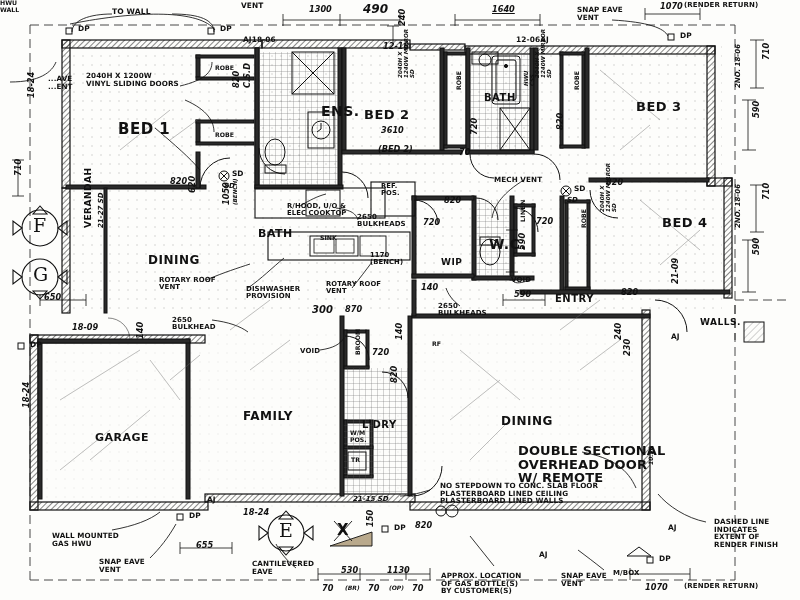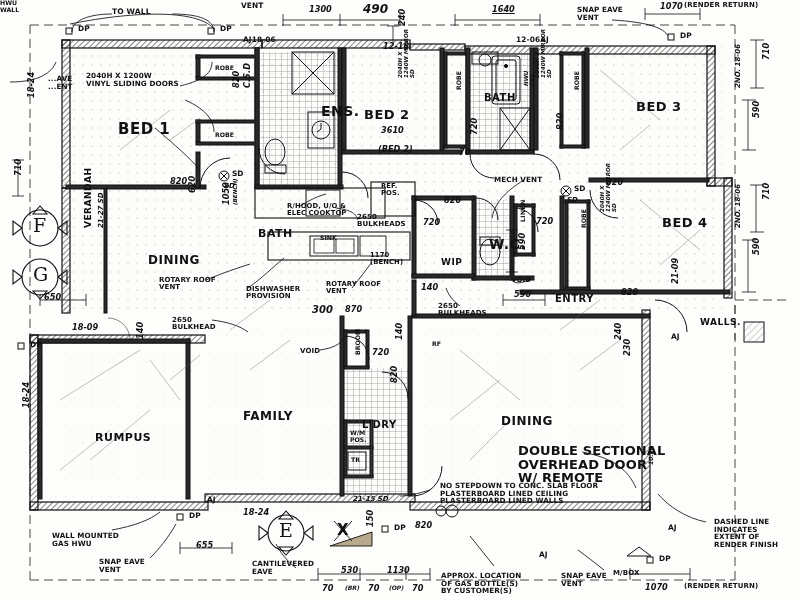--- a/index.html
+++ b/index.html
@@ -317,21 +317,21 @@
       <div class="lbl room" style="left: 364px; top: 108px; font-size: 13px;">BED 2</div>
       <div class="lbl room" style="left: 636px; top: 100px; font-size: 13px;">BED 3</div>
       <div class="lbl room" style="left: 662px; top: 216px; font-size: 13px;">BED 4</div>
       <div class="lbl room" style="left: 273px; top: 104px; font-size: 14px; margin-left: 48px;">ENS.</div>
       <div class="lbl room" style="left: 484px; top: 93px; font-size: 10px;">BATH</div>
       <div class="lbl room" style="left: 489px; top: 237px; font-size: 14px;">W.C.</div>
       <div class="lbl room" style="left: 441px; top: 258px; font-size: 9px;">WIP</div>
       <div class="lbl room" style="left: 258px; top: 228px; font-size: 11px;">BATH</div>
       <div class="lbl room" style="left: 148px; top: 254px; font-size: 12px;">DINING</div>
       <div class="lbl room" style="left: 243px; top: 410px; font-size: 12px;">FAMILY</div>
-      <div class="lbl room" style="left: 95px; top: 432px; font-size: 11px;">RUMPUS</div>
+      <div class="lbl room" style="left: 95px; top: 432px; font-size: 11px;">GARAGE</div>
       <div class="lbl room" style="left: 362px; top: 420px; font-size: 10px;">L'DRY</div>
       <div class="lbl room" style="left: 501px; top: 415px; font-size: 12px;">DINING</div>
       <div class="lbl room" style="left: 555px; top: 294px; font-size: 10px;">ENTRY</div>
       <div class="lbl room" style="left: 700px; top: 318px; font-size: 9px;">WALLS.</div>
       <div class="lbl room" style="left: 84px; top: 228px; font-size: 9px; transform: rotate(-90deg); transform-origin: 0px 0px;">VERANDAH</div>
       <div class="lbl room" style="left: 520px; top: 222px; font-size: 6px; transform: rotate(-90deg); transform-origin: 0px 0px;">LINEN</div>
     </div>
 <div id="fixLayer">
       <div class="lbl tiny" style="left: 215px; top: 65px; font-size: 6.2px;">ROBE</div>
       <div class="lbl tiny" style="left: 215px; top: 132px; font-size: 6.2px;">ROBE</div>

